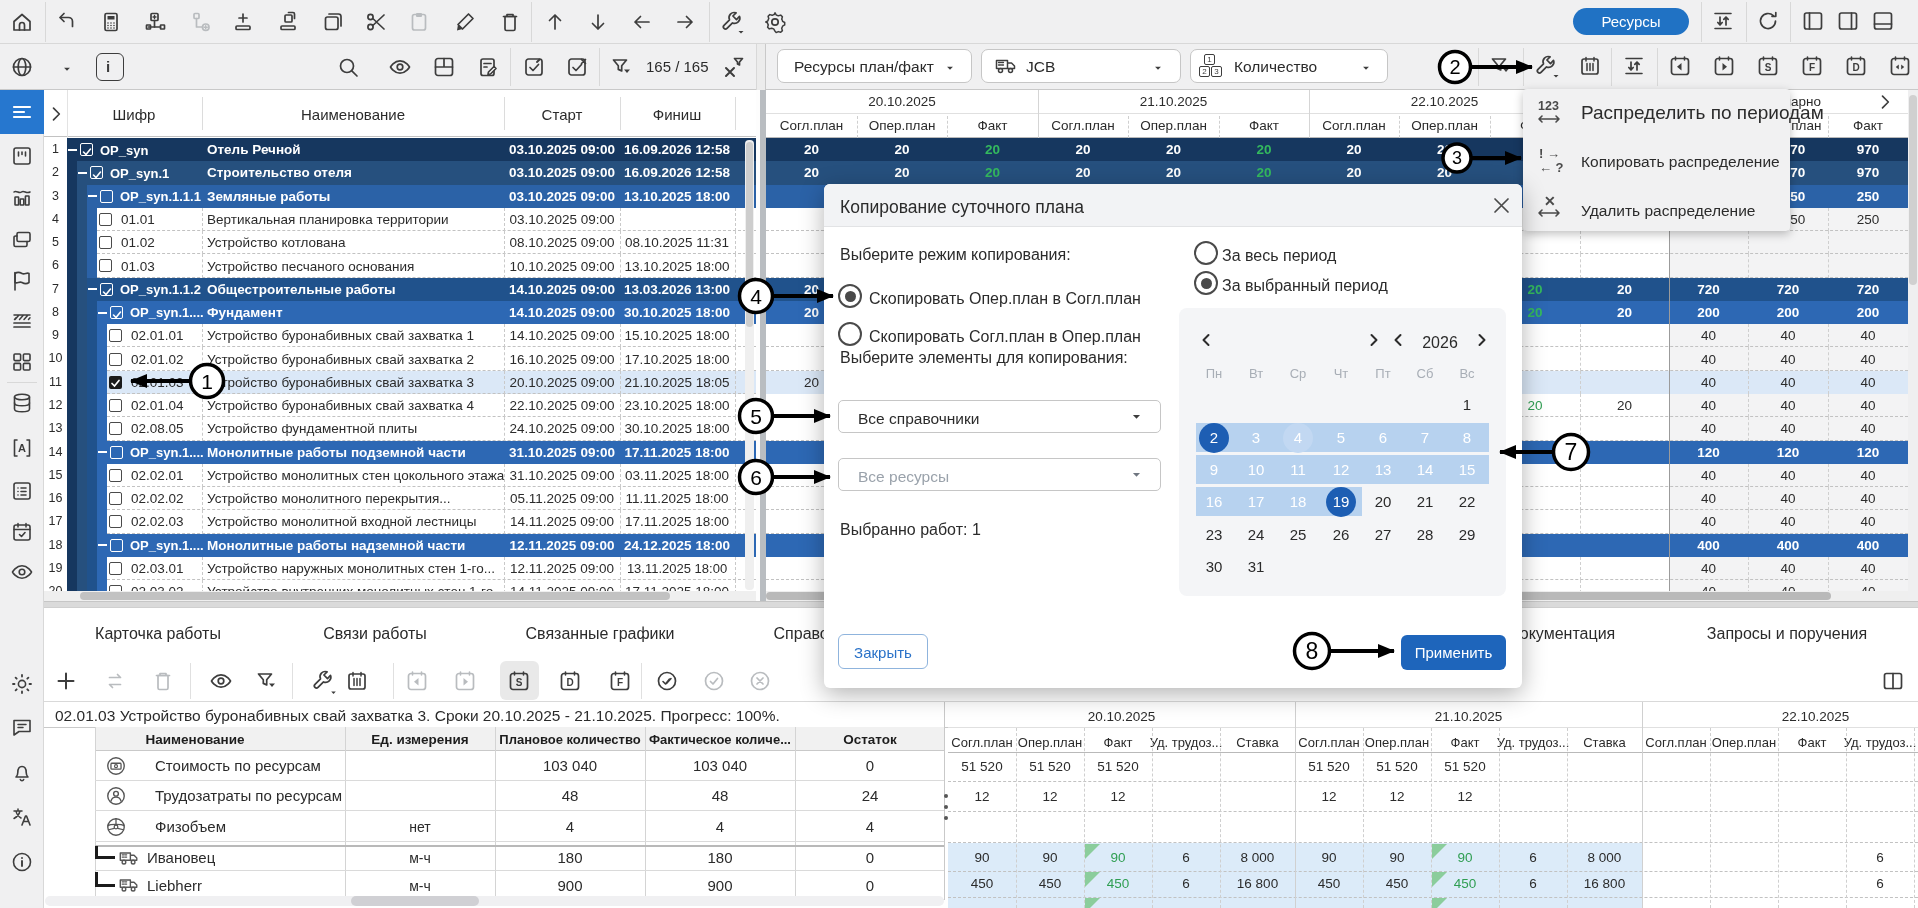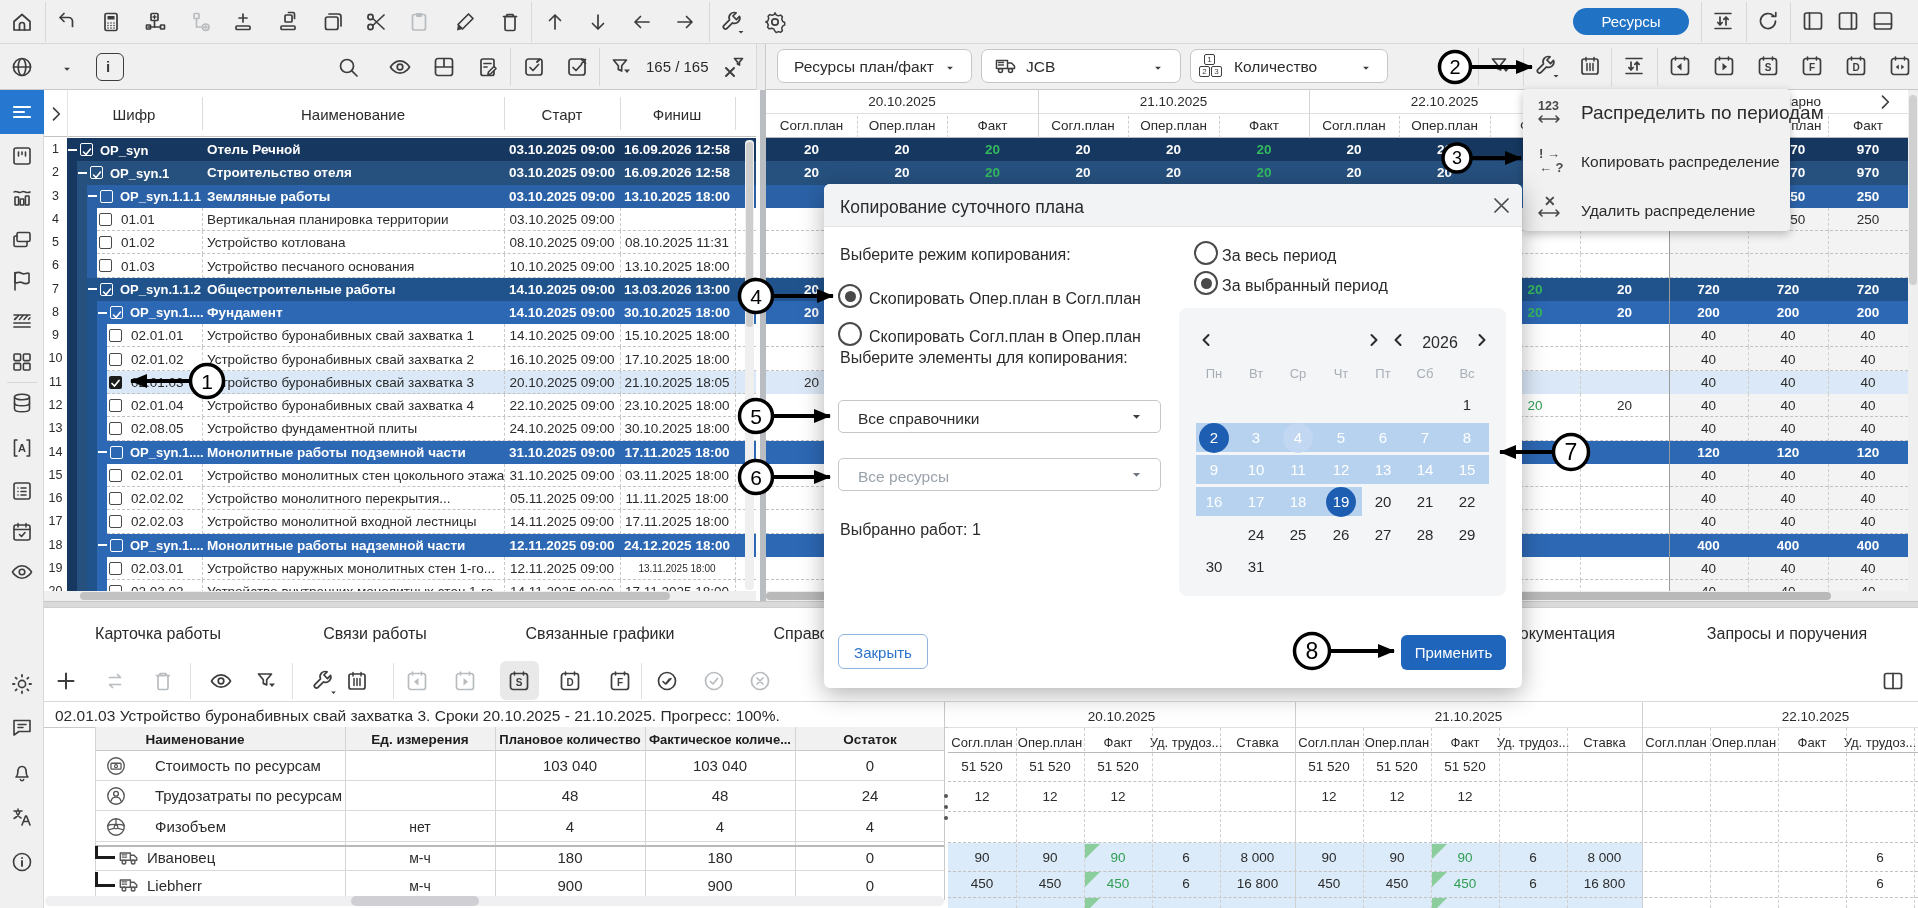--- a/index.html
+++ b/index.html
@@ -577,21 +577,21 @@
 <div class="abs" style="left:0;top:419.86px;width:23px;height:23.27px;font-size:12.5px;color:#2b2b2b;text-align:center;line-height:23.27px">19</div>
 <div class="abs" style="left:23px;top:419.86px;width:10px;height:23.27px;background:#16375f"></div>
 <div class="abs" style="left:33px;top:419.86px;width:10px;height:23.27px;background:#26507e"></div>
 <div class="abs" style="left:43px;top:419.86px;width:10px;height:23.27px;background:#20528c"></div>
 <div class="abs" style="left:53px;top:419.86px;width:10px;height:23.27px;background:#2d68b4"></div>
 <div class="abs" style="left:63px;top:419.86px;width:649px;height:23.27px;background:#ffffff;border-bottom:1px dashed #c2c2c2"></div>
 <div class="abs" style="left:65px;top:425.00px;width:13px;height:13px;border:1.4px solid #4a4a4a;border-radius:2px;background:#fff"></div>
 <div style="position:absolute;left:87px;top:422.0px;font-size:13.5px;color:#2b2b2b;font-weight:400;white-space:nowrap;line-height:20px;height:20px;">02.03.01</div>
 <div style="position:absolute;left:163px;top:422.0px;font-size:13.5px;color:#2b2b2b;font-weight:400;white-space:nowrap;line-height:20px;height:20px;">Устройство наружных монолитных стен 1-го...</div>
 <div style="position:absolute;left:318px;top:422.0px;width:400px;text-align:center;font-size:13.5px;color:#2b2b2b;font-weight:400;line-height:20px;height:20px;">12.11.2025 09:00</div>
-<div style="position:absolute;left:433px;top:422.0px;width:400px;text-align:center;font-size:10px;color:#2b2b2b;font-weight:400;line-height:20px;height:20px;">13.11.2025 18:00</div>
+<div style="position:absolute;left:433px;top:422.0px;width:400px;text-align:center;font-size:13px;color:#2b2b2b;font-weight:400;line-height:20px;height:20px;">13.11.2025 18:00</div>
 <div class="abs" style="left:158px;top:419.86px;width:1px;height:23.27px;border-left:1px dashed #c9c9c9"></div>
 <div class="abs" style="left:460px;top:419.86px;width:1px;height:23.27px;border-left:1px dashed #c9c9c9"></div>
 <div class="abs" style="left:576px;top:419.86px;width:1px;height:23.27px;border-left:1px dashed #c9c9c9"></div>
 <div class="abs" style="left:691px;top:419.86px;width:1px;height:23.27px;border-left:1px dashed #c9c9c9"></div>
 <div class="abs" style="left:0;top:443.13px;width:23px;height:23.27px;font-size:12.5px;color:#2b2b2b;text-align:center;line-height:23.27px">20</div>
 <div class="abs" style="left:23px;top:443.13px;width:10px;height:23.27px;background:#16375f"></div>
 <div class="abs" style="left:33px;top:443.13px;width:10px;height:23.27px;background:#26507e"></div>
 <div class="abs" style="left:43px;top:443.13px;width:10px;height:23.27px;background:#20528c"></div>
 <div class="abs" style="left:53px;top:443.13px;width:10px;height:23.27px;background:#2d68b4"></div>
 <div class="abs" style="left:63px;top:443.13px;width:649px;height:23.27px;background:#ffffff;border-bottom:1px dashed #c2c2c2"></div>
@@ -1249,20 +1249,21 @@
 <div style="position:absolute;left:1183px;top:459.3px;width:400px;text-align:center;font-size:15px;color:#fff;font-weight:400;line-height:22px;height:22px;">13</div>
 <div style="position:absolute;left:1225px;top:459.3px;width:400px;text-align:center;font-size:15px;color:#fff;font-weight:400;line-height:22px;height:22px;">14</div>
 <div style="position:absolute;left:1267px;top:459.3px;width:400px;text-align:center;font-size:15px;color:#fff;font-weight:400;line-height:22px;height:22px;">15</div>
 <div style="position:absolute;left:1014px;top:491.3px;width:400px;text-align:center;font-size:15px;color:#fff;font-weight:400;line-height:22px;height:22px;">16</div>
 <div style="position:absolute;left:1056px;top:491.3px;width:400px;text-align:center;font-size:15px;color:#fff;font-weight:400;line-height:22px;height:22px;">17</div>
 <div style="position:absolute;left:1098px;top:491.3px;width:400px;text-align:center;font-size:15px;color:#fff;font-weight:400;line-height:22px;height:22px;">18</div>
 <div style="position:absolute;left:1141px;top:491.3px;width:400px;text-align:center;font-size:15px;color:#fff;font-weight:400;line-height:22px;height:22px;">19</div>
 <div style="position:absolute;left:1183px;top:491.3px;width:400px;text-align:center;font-size:15px;color:#2b2b2b;font-weight:400;line-height:22px;height:22px;">20</div>
 <div style="position:absolute;left:1225px;top:491.3px;width:400px;text-align:center;font-size:15px;color:#2b2b2b;font-weight:400;line-height:22px;height:22px;">21</div>
 <div style="position:absolute;left:1267px;top:491.3px;width:400px;text-align:center;font-size:15px;color:#2b2b2b;font-weight:400;line-height:22px;height:22px;">22</div>
+<div style="position:absolute;left:1014px;top:523.8px;width:400px;text-align:center;font-size:15px;color:#2b2b2b;font-weight:400;line-height:22px;height:22px;">23</div>
 <div style="position:absolute;left:1056px;top:523.8px;width:400px;text-align:center;font-size:15px;color:#2b2b2b;font-weight:400;line-height:22px;height:22px;">24</div>
 <div style="position:absolute;left:1098px;top:523.8px;width:400px;text-align:center;font-size:15px;color:#2b2b2b;font-weight:400;line-height:22px;height:22px;">25</div>
 <div style="position:absolute;left:1141px;top:523.8px;width:400px;text-align:center;font-size:15px;color:#2b2b2b;font-weight:400;line-height:22px;height:22px;">26</div>
 <div style="position:absolute;left:1183px;top:523.8px;width:400px;text-align:center;font-size:15px;color:#2b2b2b;font-weight:400;line-height:22px;height:22px;">27</div>
 <div style="position:absolute;left:1225px;top:523.8px;width:400px;text-align:center;font-size:15px;color:#2b2b2b;font-weight:400;line-height:22px;height:22px;">28</div>
 <div style="position:absolute;left:1267px;top:523.8px;width:400px;text-align:center;font-size:15px;color:#2b2b2b;font-weight:400;line-height:22px;height:22px;">29</div>
 <div style="position:absolute;left:1014px;top:556.3px;width:400px;text-align:center;font-size:15px;color:#2b2b2b;font-weight:400;line-height:22px;height:22px;">30</div>
 <div style="position:absolute;left:1056px;top:556.3px;width:400px;text-align:center;font-size:15px;color:#2b2b2b;font-weight:400;line-height:22px;height:22px;">31</div>
 <div class="abs" style="left:838px;top:634px;width:90px;height:35px;border:1px solid #8fb4dd;border-radius:6px;background:#fff;color:#2a72c8;font-size:15px;text-align:center;line-height:35px">Закрыть</div>
 <div class="abs" style="left:1401px;top:635px;width:105px;height:35px;border-radius:6px;background:#1e65bb;color:#fff;font-size:15px;text-align:center;line-height:35px">Применить</div>

